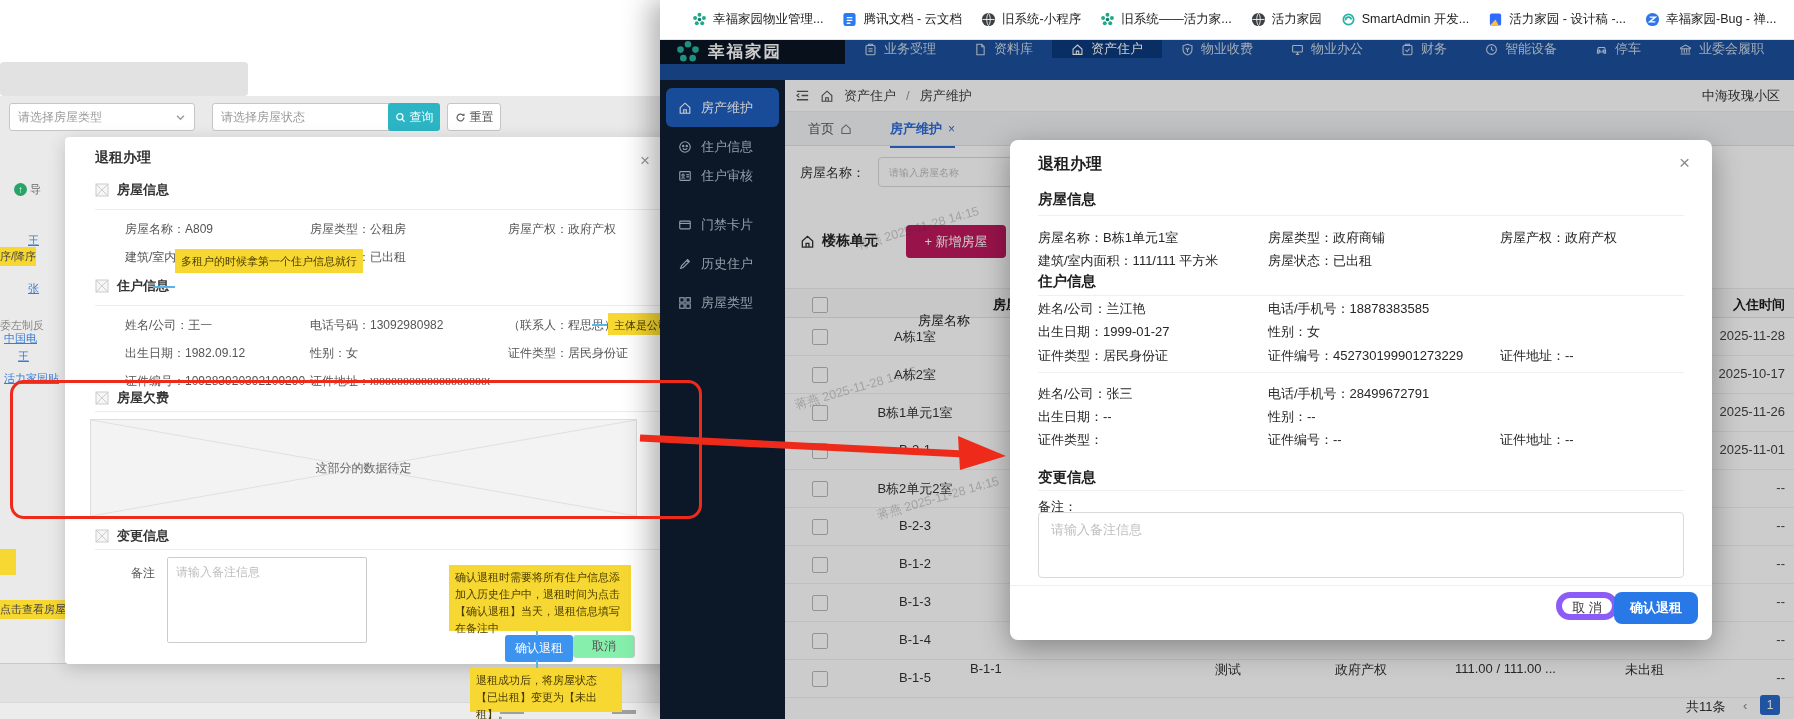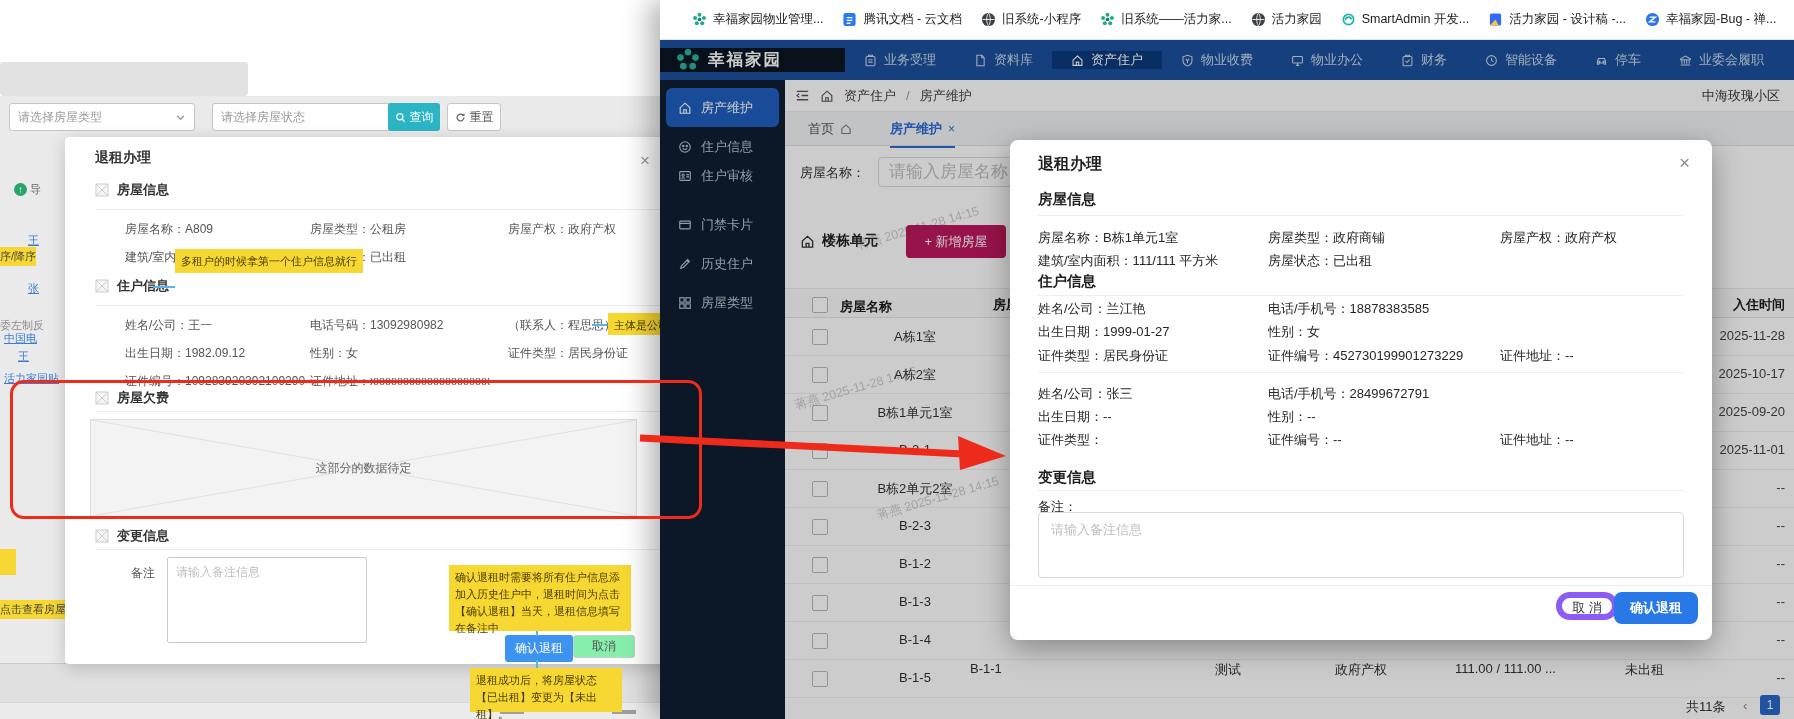--- a/index.html
+++ b/index.html
@@ -48,21 +48,21 @@
   
   .browser{position:absolute;left:660px;top:0;width:1134px;height:719px;background:#fff;
     box-shadow:-10px 0 26px rgba(0,0,0,.3);z-index:10}
   .sliver{position:absolute;left:135px;top:0;width:440px;height:7px;background:#fff;border:1px solid #e0e0e0;
     border-bottom:none;border-radius:8px 8px 0 0;box-sizing:border-box}
   .bkbar{position:absolute;left:0;top:0;width:100%;height:40px;background:#fff;border-bottom:1px solid #e6e6e6;
     display:flex;align-items:center;box-sizing:border-box;padding-left:10px}
   .bksep{width:1px;height:18px;background:#d6d9dd;margin:0 12px 0 10px}
   .bk{display:flex;align-items:center;gap:6px;margin-right:19px;font-size:12.5px;color:#202124;white-space:nowrap;cursor:pointer}
 
-  .apph{position:absolute;left:0;top:40px;width:100%;height:40px;background:#1b519d;display:flex;align-items:center}
+  .apph{position:absolute;left:0;top:40px;width:100%;height:40px;background:#1b519d;display:flex;align-items:flex-start}
   .logo{width:185px;background:#0b1523;display:flex;align-items:center;gap:8px;padding-left:16px;box-sizing:border-box}
   .logo b{color:#fff;font-size:16.5px;letter-spacing:2px}
   .nav{display:flex;align-items:stretch;overflow:hidden;flex:1}
   .nitem{display:flex;align-items:center;gap:7px;padding:0 19px;color:#ccd8e8;font-size:13px;white-space:nowrap;cursor:pointer}
   .nitem.on{background:#0c3a7c;color:#fff}
 
   .sbar{position:absolute;left:0;top:80px;width:125px;bottom:0;background:#101f33}
   .sitem{position:absolute;left:0;width:125px;height:39px;display:flex;align-items:center;gap:9px;padding-left:18px;
     box-sizing:border-box;color:#b9c4d3;font-size:13px;cursor:pointer;white-space:nowrap}
   .sitem.on{left:6px;width:113px;background:#1f5fc0;border-radius:6px;color:#fff;padding-left:12px}
@@ -71,28 +71,28 @@
   .crumbbar{position:absolute;left:0;top:0;right:0;height:32px;background:#fff;border-bottom:1px solid #ebebeb;
     display:flex;align-items:center;gap:10px;padding-left:10px;font-size:13px;color:#444;box-sizing:border-box}
   .community{position:absolute;right:14px;top:7px;font-size:13px;color:#333;white-space:nowrap}
   .tabbar{position:absolute;left:0;top:32px;right:0;height:34px;background:#f3f4f6;border-bottom:1px solid #e2e2e2;box-sizing:border-box}
   .tab{position:absolute;top:0;height:34px;display:flex;align-items:center;gap:6px;font-size:13px;color:#555;cursor:pointer}
   .tab.on{color:#2c6bd9;border-bottom:2px solid #2c6bd9;font-weight:bold}
   .tab .x{color:#2c6bd9;font-weight:normal;font-size:12px}
 
   .flabel{position:absolute;font-size:13px;color:#333}
   .fin{position:absolute;left:93px;top:77px;width:210px;height:30px;border:1px solid #d9d9d9;border-radius:4px;
-    padding:0 10px;font-size:17px;box-sizing:border-box;font-family:inherit}
+    padding:0 10px;font-size:10px;box-sizing:border-box;font-family:inherit}
   .tree{position:absolute;left:15px;top:152px;display:flex;align-items:center;gap:7px;font-size:14px;font-weight:bold;color:#222}
   .addbtn{position:absolute;left:121px;top:145px;width:100px;height:33px;background:#be185d;color:#fff;border:none;
     border-radius:4px;font-size:13px;cursor:pointer}
 
   .thead{position:absolute;left:0;top:208px;right:0;height:30px;background:#fafafa;border-top:1px solid #ececec;
     border-bottom:1px solid #e4e4e4;box-sizing:border-box}
-  .hname{position:absolute;left:55px;top:9px;width:130px;text-align:left;font-weight:bold;font-size:13px;color:#1a1a1a}
+  .hname{position:absolute;left:55px;top:23px;width:130px;text-align:right;font-weight:normal;font-size:13px;color:#1a1a1a}
   .hsecond{position:absolute;left:208px;top:7px;font-weight:bold;font-size:13px;color:#1a1a1a;white-space:nowrap}
   .hcheckin{position:absolute;left:880px;top:7px;width:120px;text-align:right;padding-right:9px;font-weight:bold;font-size:13px;color:#1a1a1a}
   .tbody{position:absolute;left:0;top:238px;right:0}
   .trow{position:relative;height:37px;border-bottom:1px solid #f0f0f0}
   .cb{position:absolute;width:14px;height:14px;border:1px solid #b9b9b9;border-radius:2px;background:#fff}
   .trow .cb{left:27px;top:11px}
   .thead .cb{left:27px;top:8px}
   .cname{position:absolute;left:55px;top:10px;width:150px;text-align:center;font-size:13px;color:#333}
   .ccheckin{position:absolute;left:860px;top:10px;width:140px;text-align:right;padding-right:10px;font-size:13px;color:#444}
   .bxtra{position:absolute;left:0;top:571px;right:0;height:37px;font-size:13px;color:#333}
@@ -518,21 +518,21 @@
 
           <div class="trow">
             <span class="cb"></span>
             <span class="cname">A栋2室</span>
             <span class="ccheckin">2025-10-17</span>
           </div>
 
           <div class="trow">
             <span class="cb"></span>
             <span class="cname">B栋1单元1室</span>
-            <span class="ccheckin">2025-09-20</span>
+            <span class="ccheckin">2025-11-26</span>
           </div>
 
           <div class="trow">
             <span class="cb"></span>
             <span class="cname">B-2-1</span>
             <span class="ccheckin">2025-11-01</span>
           </div>
 
           <div class="trow">
             <span class="cb"></span>

